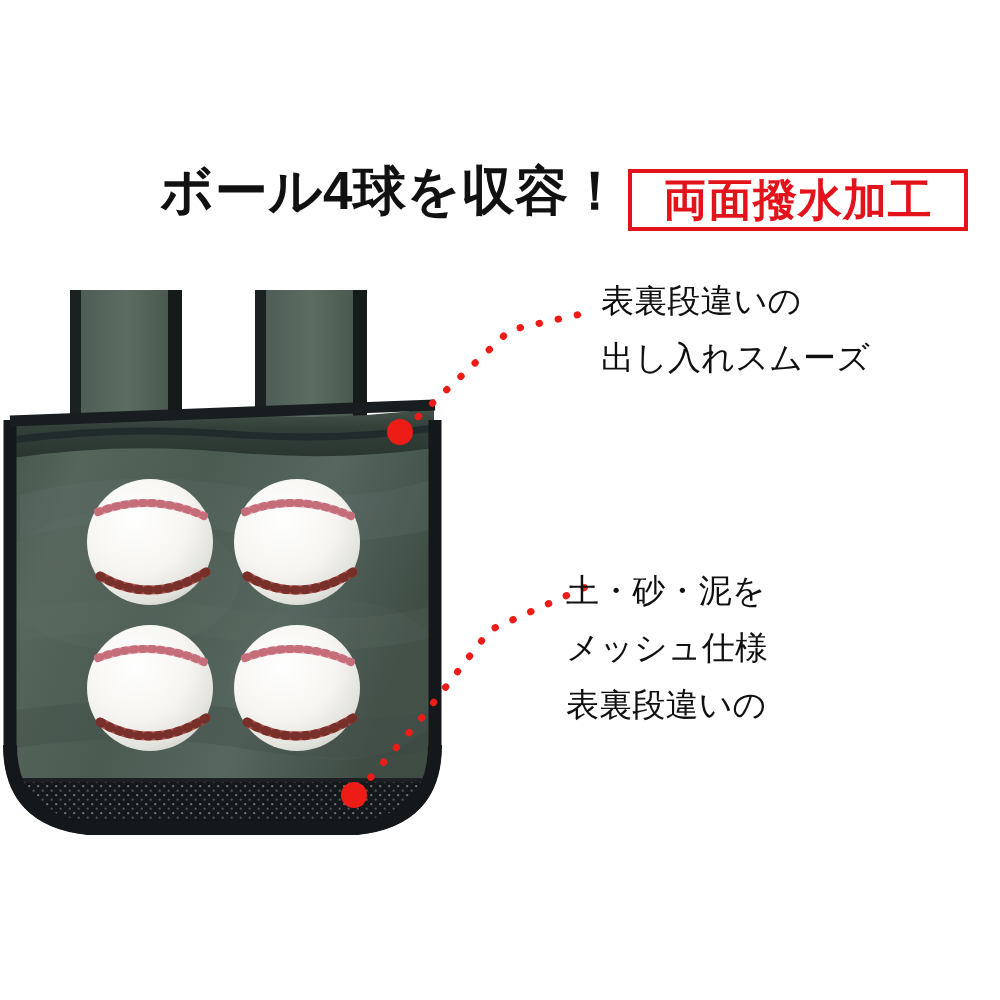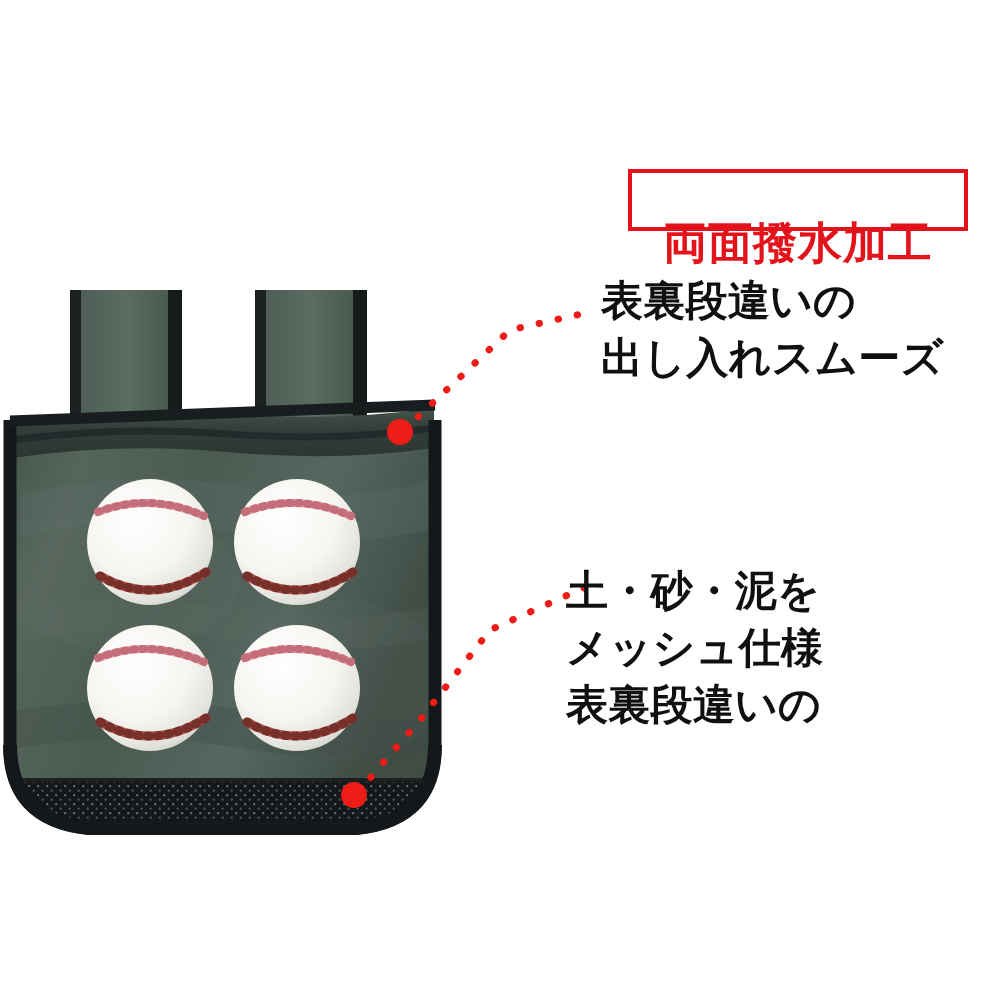--- a/index.html
+++ b/index.html
@@ -50,29 +50,28 @@
     width: 100%;
     height: 100%;
     display: flex;
     align-items: center;
     justify-content: center;
     font-size: 44px;
     font-weight: 700;
     color: #e3131b;
     letter-spacing: 0.02em;
     white-space: nowrap;
-    margin-top: 43px;
   }
 
   
   .annot {
     position: absolute;
-    font-size: 42px;
+    font-size: 33px;
     line-height: 57px;
-    font-weight: 700;
+    font-weight: 400;
     color: #101010;
     letter-spacing: 0.005em;
     white-space: nowrap;
   }
   .annot-1 { left: 601px; top: 272px; }
   .annot-2 { left: 566px; top: 562px; }
   .annot .ln { display: block; }
 
   
   #photo {
@@ -85,20 +84,21 @@
   #photo svg { display: block; }
 
   
   .leader { position: absolute; left: 0; top: 0; width: 1000px; height: 1000px; pointer-events: none; }
 </style>
 </head>
 <body>
 
 <div id="stage">
 
+  <div class="headline">ボール4球を収容！</div>
 
   <div class="badge-box">
     <span class="badge-label">両面撥水加工</span>
   </div>
 
   <div id="photo">
     <svg width="460" height="560" viewBox="0 0 460 560" xmlns="http://www.w3.org/2000/svg">
       <defs>
         <linearGradient id="fabricMain" x1="0" y1="0" x2="1" y2="0.35">
           <stop offset="0%" stop-color="#46564d"></stop>

